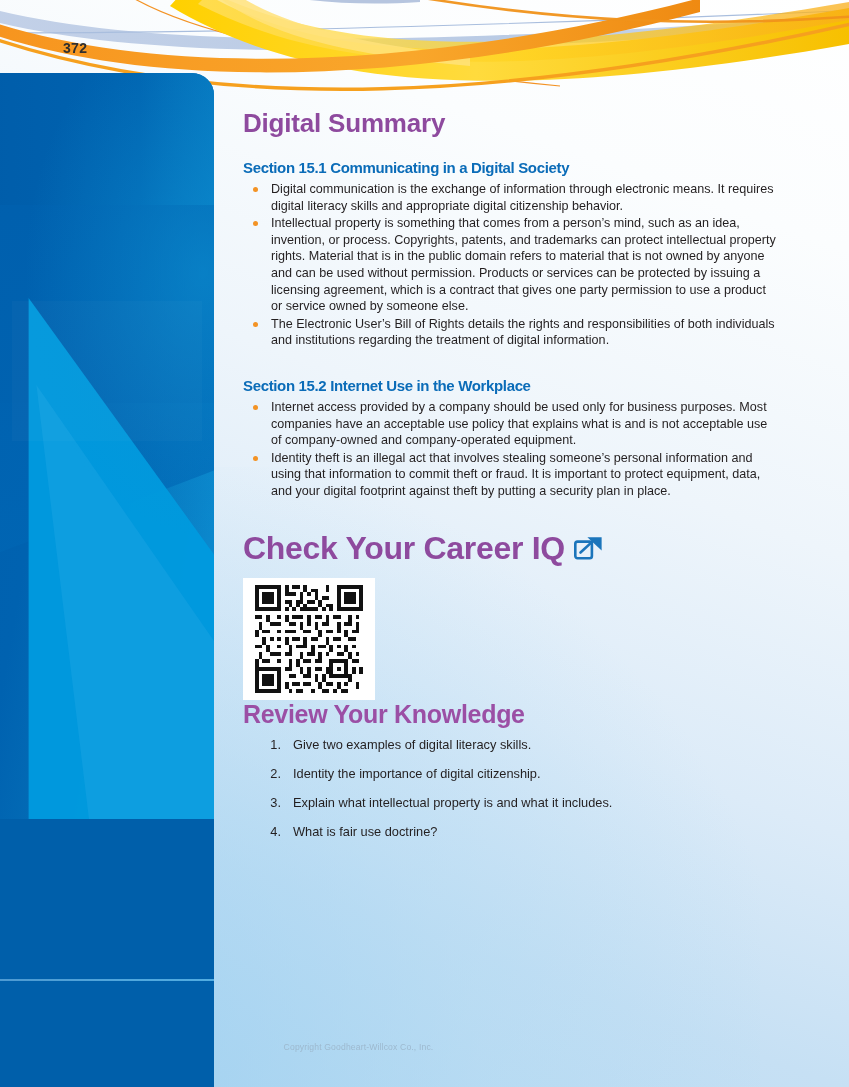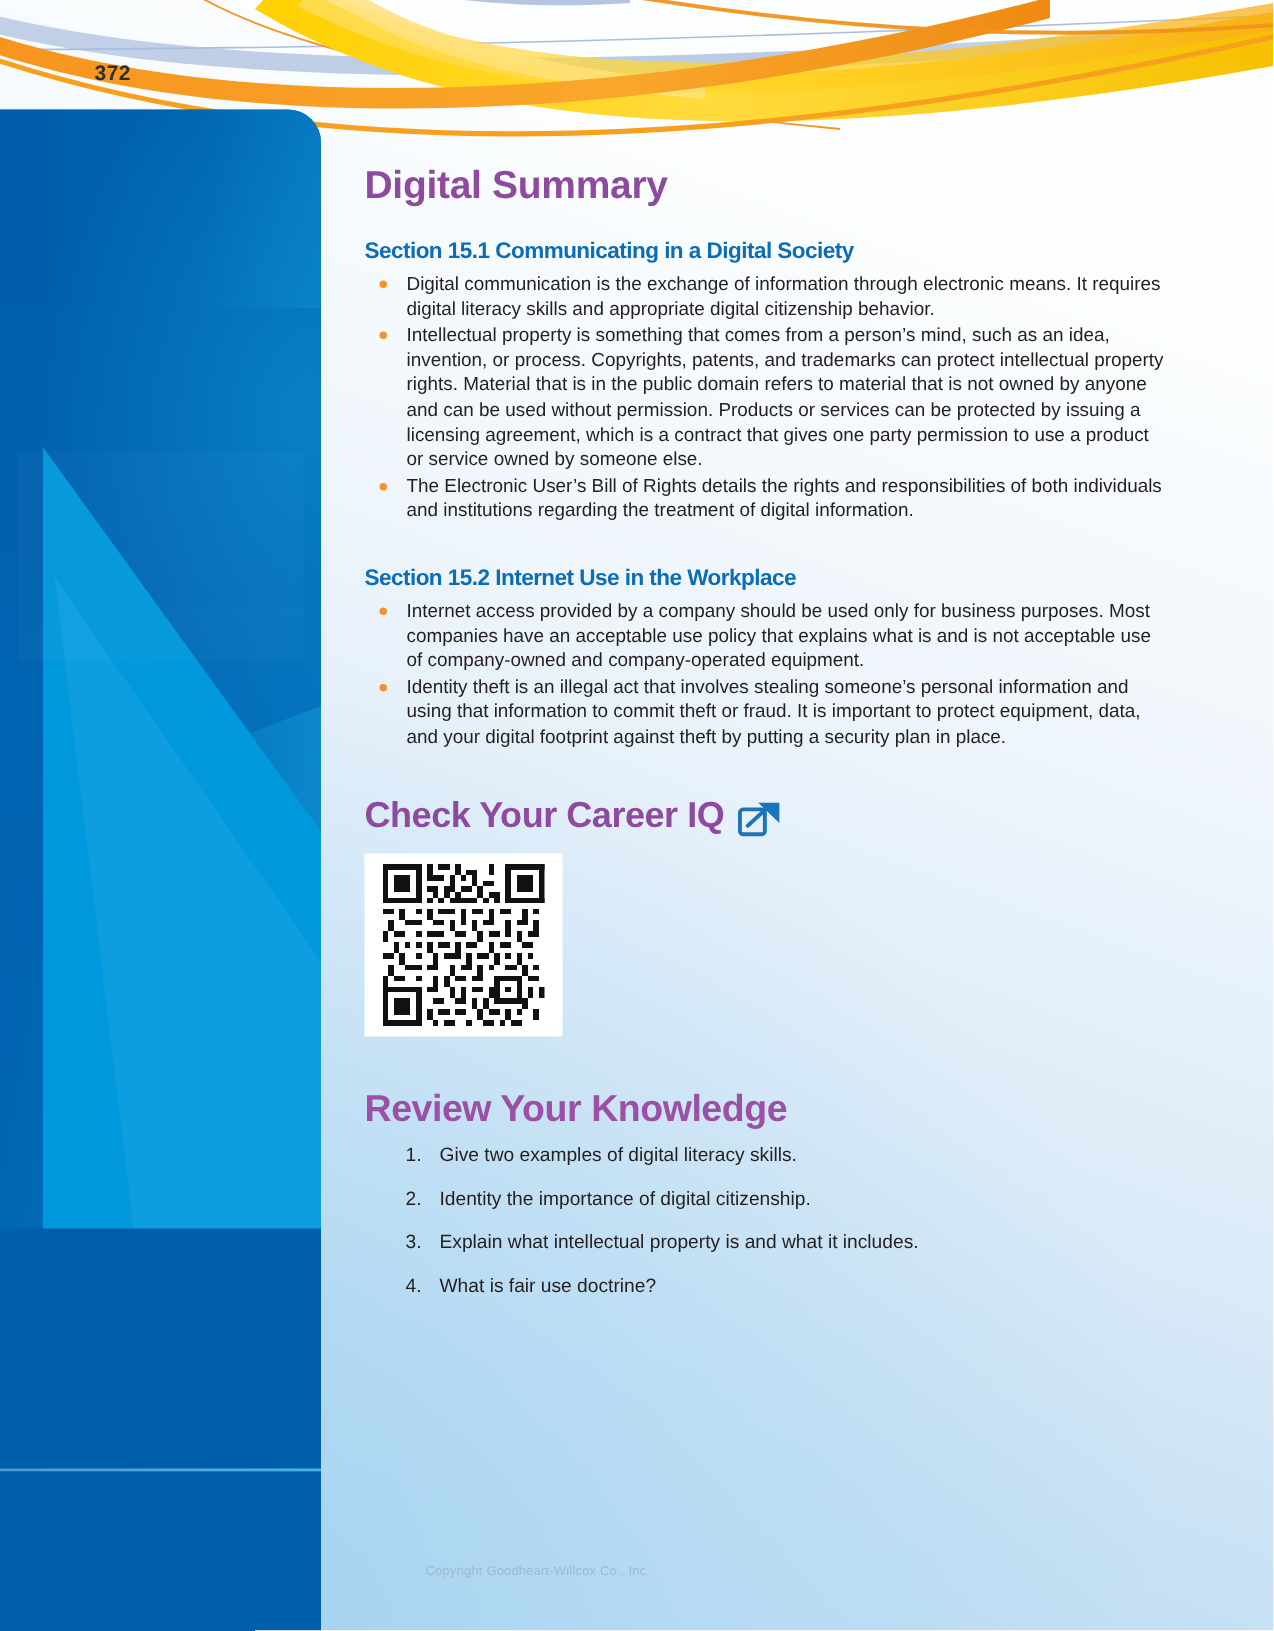--- a/index.html
+++ b/index.html
@@ -144,26 +144,26 @@
 
   h2.section-head {
     font-size: 15px;
     font-weight: bold;
     color: #0b6cb8;
     letter-spacing: -0.35px;
     margin-bottom: 5px;
   }
 
   h2.purple-head {
-    font-size: 24px;
+    font-size: 32px;
     font-weight: bold;
     color: #8e4a9e;
     letter-spacing: -0.3px;
     display: flex;
-    align-items: flex-end;
+    align-items: center;
     gap: 9px;
   }
 
   ul.bullets { list-style: none; margin: 0 0 22px 0; }
   ul.bullets li {
     position: relative;
     padding-left: 28px;
     margin-bottom: 1px;
     font-size: 12.6px;
     line-height: 16.6px;
@@ -203,21 +203,21 @@
     line-height: 16.6px;
     color: #231f20;
     padding-top: 3px;
   }
   .iq-text a, .iq-link {
     color: #2fa8e0;
     text-decoration: none;
   }
 
   
-  .review { margin-top: 34px; }
+  .review { }
   h2.review-head {
     font-size: 25px;
     font-weight: bold;
     color: #9b4fa5;
     letter-spacing: -0.3px;
     margin-bottom: 7px;
   }
   ol.review-list { list-style: none; counter-reset: q; }
   ol.review-list li {
     counter-increment: q;

